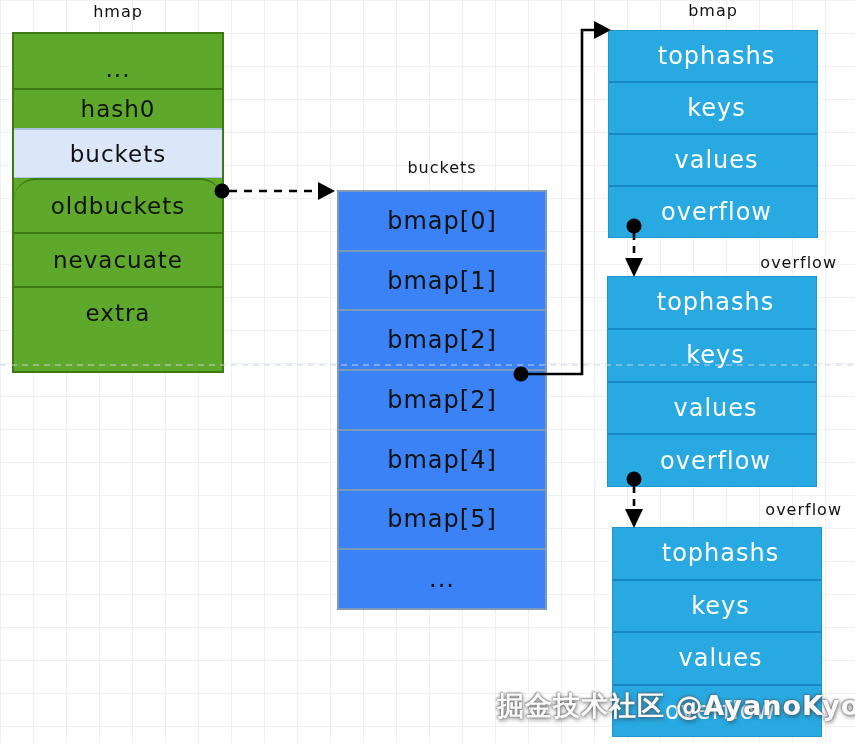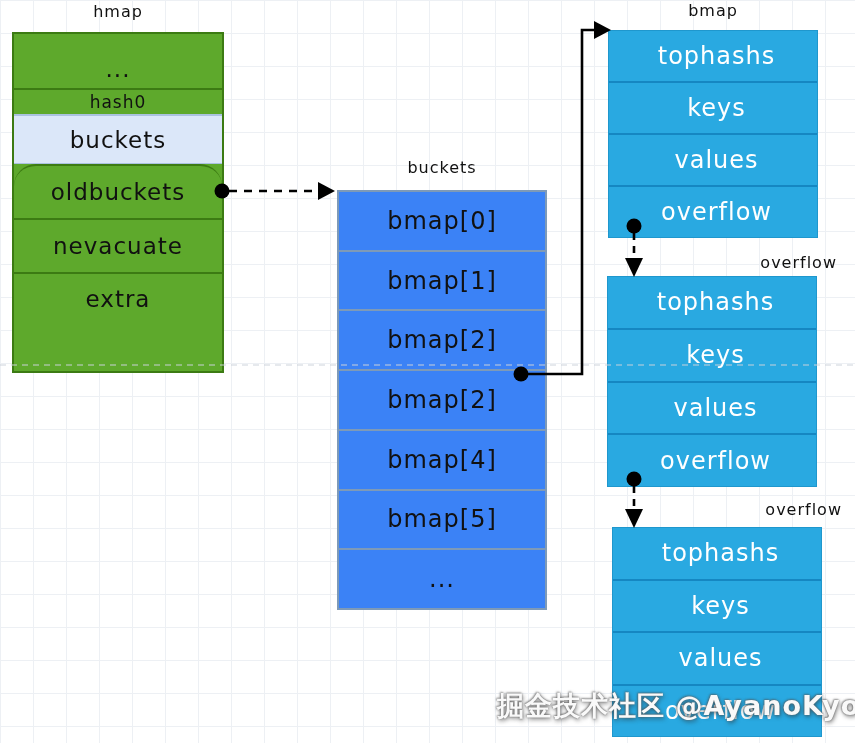--- a/index.html
+++ b/index.html
@@ -51,21 +51,21 @@
   }
 </style>
 </head>
 <body>
 
 <div class="canvas">
 
   <div class="title" style="left:12px;top:2px;width:212px;">hmap</div>
   <div class="box hmap-box" style="left:12px;top:32px;width:212px;height:341px;">
     <div class="row" style="height:54px;align-items:flex-end;padding-bottom:6px;">...</div>
-    <div class="row" style="height:26px;font-size:17px;">hash0</div>
+    <div class="row" style="height:40px;font-size:23px;">hash0</div>
     <div class="row highlight" style="height:50px;">buckets</div>
     <div class="row" style="height:54px;border-radius:22px;">oldbuckets</div>
     <div class="row" style="height:54px;">nevacuate</div>
     <div class="row" style="height:52px;">extra</div>
   </div>
 
   <div class="title" style="left:337px;top:158px;width:210px;">buckets</div>
   <div class="box buckets-box" style="left:337px;top:190px;width:210px;height:420px;">
     <div class="row">bmap[0]</div>
     <div class="row">bmap[1]</div>

